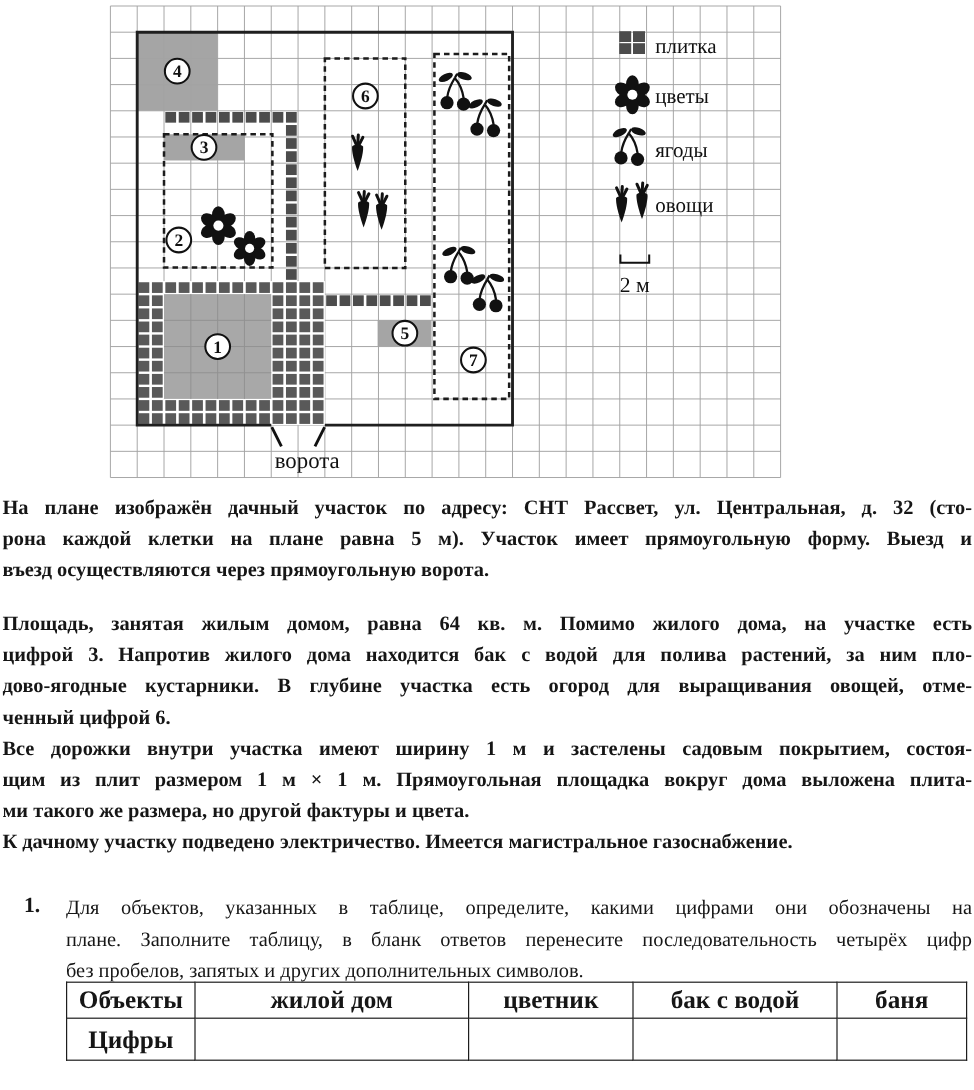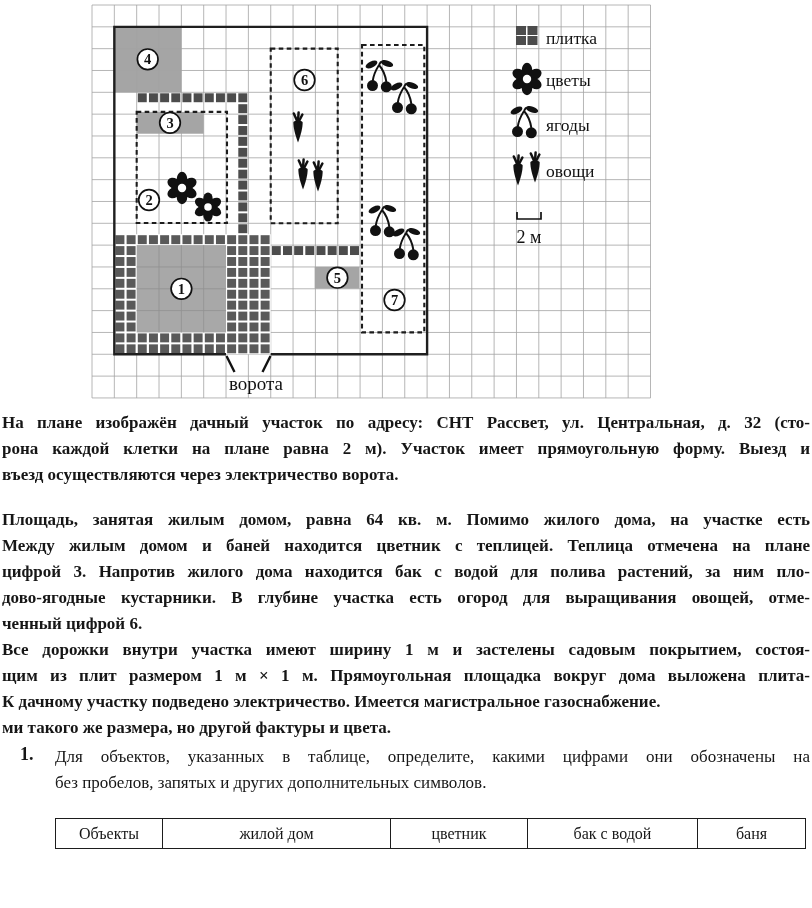--- a/index.html
+++ b/index.html
@@ -10,21 +10,21 @@
   .para .ln{text-align:justify;text-align-last:justify;height:26px;overflow:hidden;}
   .para .ln.last{text-align-last:left;}
   #intro{top:410px;}
   #body-text{top:507px;}
   .task-row{position:absolute;top:744px;left:0;width:812px;}
   .task-num{position:absolute;left:20px;top:0;font-weight:bold;font-size:18px;}
   .task-text{position:absolute;left:55px;top:0;width:755px;font-weight:normal;font-size:17px;line-height:26px;}
   .task-text .ln{text-align:justify;text-align-last:justify;height:26px;overflow:hidden;}
   .task-text .ln.last{text-align-last:left;}
   table.answer{position:absolute;left:55px;top:818px;border-collapse:collapse;table-layout:fixed;}
-  table.answer th,table.answer td{border:1.6px solid #1d1d1d;font-weight:normal;font-size:16px;
+  table.answer th,table.answer td{border:1.6px solid #1d1d1d;font-weight:bold;font-size:21px;
       text-align:center;vertical-align:middle;padding:0;font-family:"Liberation Serif",serif;}
   table.answer th{height:29px;}
   table.answer td{height:34px;}
 </style>
 </head>
 <body>
 
 <div class="page">
 
   <div id="plan-wrap">
@@ -293,55 +293,62 @@
             <text x="546" y="177" font-size="17.5" font-family="&quot;Liberation Serif&quot;, serif" fill="#111">овощи</text>
             <path d="M 517 212 L 517 219 L 541 219 L 541 212" fill="none" stroke="#111" stroke-width="1.7"></path>
             <text x="529" y="243" text-anchor="middle" font-size="18" font-family="&quot;Liberation Serif&quot;, serif" fill="#111">2 м</text>
           </g>
         </g>
     </svg>
   </div>
 
   <div class="para" id="intro">
       <div class="ln">На плане изображён дачный участок по адресу: СНТ Рассвет, ул. Центральная, д. 32 (сто-</div>
-      <div class="ln">рона каждой клетки на плане равна 2 м). Участок имеет прямоугольную форму. Выезд и</div>
-      <div class="ln last">въезд осуществляются через электричество ворота.</div>
+      <div class="ln">рона каждой клетки на плане равна 5 м). Участок имеет прямоугольную форму. Выезд и</div>
+      <div class="ln last">въезд осуществляются через прямоугольную ворота.</div>
     </div>
   <div class="para" id="body-text">
       <div class="ln">Площадь, занятая жилым домом, равна 64 кв. м. Помимо жилого дома, на участке есть</div>
-      <div class="ln">Между жилым домом и баней находится цветник с теплицей. Теплица отмечена на плане</div>
       <div class="ln">цифрой 3. Напротив жилого дома находится бак с водой для полива растений, за ним пло-</div>
       <div class="ln">дово-ягодные кустарники. В глубине участка есть огород для выращивания овощей, отме-</div>
       <div class="ln last">ченный цифрой 6.</div>
       <div class="ln">Все дорожки внутри участка имеют ширину 1 м и застелены садовым покрытием, состоя-</div>
       <div class="ln">щим из плит размером 1 м × 1 м. Прямоугольная площадка вокруг дома выложена плита-</div>
+      <div class="ln last">ми такого же размера, но другой фактуры и цвета.</div>
       <div class="ln last">К дачному участку подведено электричество. Имеется магистральное газоснабжение.</div>
-      <div class="ln last">ми такого же размера, но другой фактуры и цвета.</div>
     </div>
 
   <div class="task-row">
     <div class="task-num">1.</div>
     <div class="task-text" id="task-lines">
         <div class="ln">Для объектов, указанных в таблице, определите, какими цифрами они обозначены на</div>
+        <div class="ln">плане. Заполните таблицу, в бланк ответов перенесите последовательность четырёх цифр</div>
         <div class="ln last">без пробелов, запятых и других дополнительных символов.</div>
       </div>
   </div>
 
   <table class="answer">
     <colgroup id="answer-cols">
         <col style="width: 107px;">
         <col style="width: 228px;">
         <col style="width: 137px;">
         <col style="width: 170px;">
         <col style="width: 108px;">
       </colgroup>
     <tbody>
         <tr>
       <th>Объекты</th>
       <th>жилой дом</th>
       <th>цветник</th>
       <th>бак с водой</th>
       <th>баня</th>
     </tr>
+    <tr>
+      <td>Цифры</td>
+      <td></td>
+      <td></td>
+      <td></td>
+      <td></td>
+    </tr>
   </tbody>
     </table>
 
 </div>
 
 </body></html>

